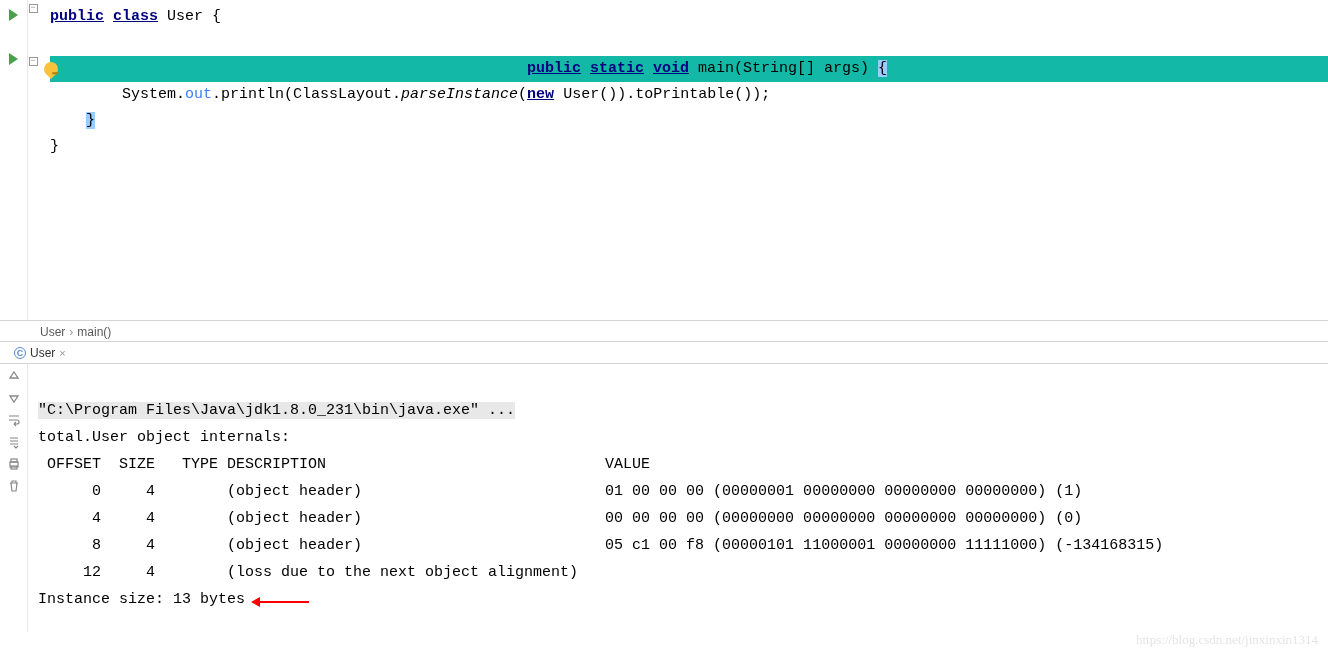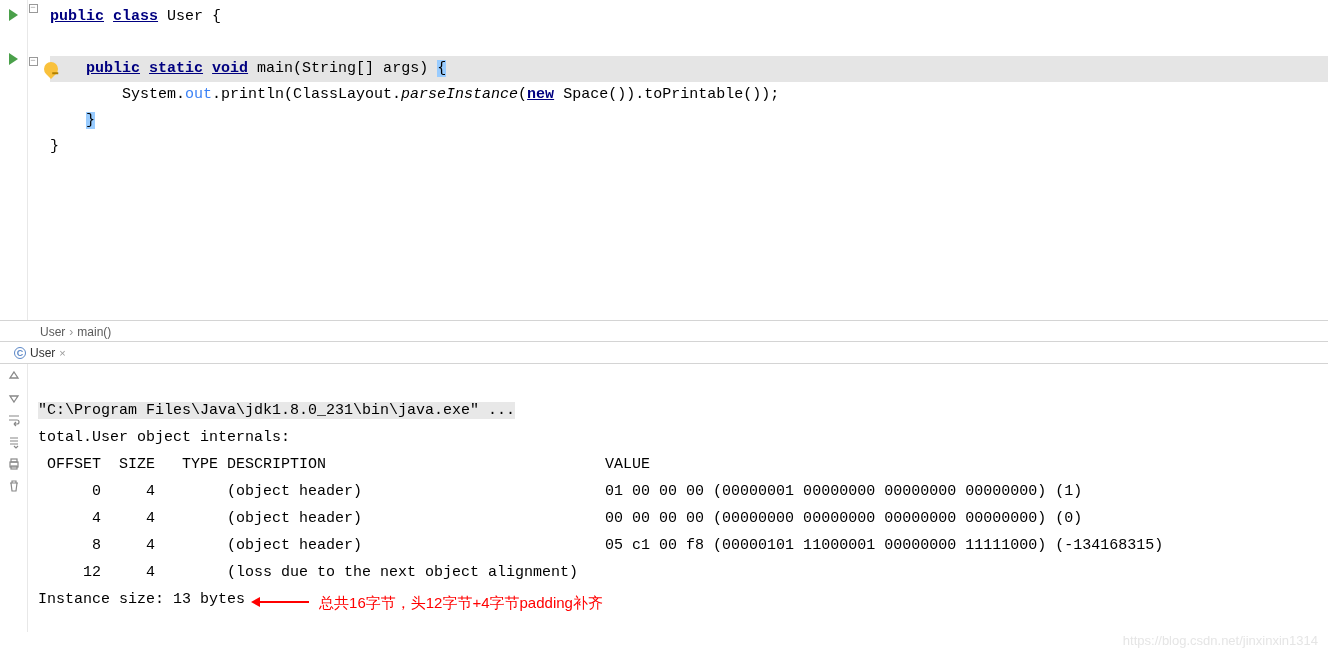--- a/index.html
+++ b/index.html
@@ -33,23 +33,24 @@
     font-family: "Consolas","Monaco","Courier New",monospace;
     font-size: 15px;
     line-height: 26px;
     position: relative;
   }
   .kw { color: #000080; font-weight: bold; text-decoration: underline; }
   .fld { color: #3b82f6; }
   .mit { font-style: italic; }
   .hl-brace { background: #99ccff; }
   .line-highlight {
-    background: #e5e5e5;
+    background: #14b8a6;
     display: block;
     width: 100%;
+    text-align: center;
   }
   .bulb {
     display:inline-block;
     width:14px;height:14px;
     background:#f9c13c;
     border-radius:50% 50% 50% 0;
     transform:rotate(-45deg);
     position:relative;
   }
   .bulb::after{content:"";position:absolute;width:6px;height:2px;background:#b08000;left:4px;top:12px;transform:rotate(45deg);}
@@ -122,21 +123,21 @@
   .arrow{
     display:inline-block;
     width:50px;height:2px;background:#ff0000;position:relative;margin:0 10px 0 14px;
   }
   .arrow::before{
     content:"";position:absolute;left:-8px;top:-4px;
     border-right:9px solid #ff0000;border-top:5px solid transparent;border-bottom:5px solid transparent;
   }
   .watermark{
     position:absolute;right:10px;bottom:6px;
-    color:#e5e5e5;font-family:Liberation Sans, sans-serif;font-size:13px;
+    color:#e5e5e5;font-family:Liberation Serif, serif;font-size:13px;
   }
   .run-tri{
     width:0;height:0;border-left:9px solid #4aa04a;border-top:6px solid transparent;border-bottom:6px solid transparent;
   }
   .fold-minus{
     width:9px;height:9px;border:1px solid #999;font-size:9px;line-height:7px;text-align:center;color:#999;background:#fff;
   }
   svg{display:block;}
 </style>
 </head>
@@ -160,21 +161,21 @@
   <div class="editor">
     <div>
       <span class="kw">public</span> <span class="kw">class</span> <span>User</span> <span>{</span>
     </div>
     <div>&nbsp;</div>
     <div class="line-highlight" style="position:relative;">
       <span class="bulb" style="position:absolute;left:-6px;top:6px;"></span>
       <span style="padding-left:36px;"></span><span class="kw">public</span> <span class="kw">static</span> <span class="kw">void</span> <span>main</span><span>(String[] args)</span> <span class="hl-brace">{</span>
     </div>
     <div>
-      <span style="padding-left:72px;"></span><span>System.</span><span class="fld">out</span><span>.println(ClassLayout.</span><span class="mit">parseInstance</span><span>(</span><span class="kw">new</span><span> Space()).toPrintable());</span>
+      <span style="padding-left:72px;"></span><span>System.</span><span class="fld">out</span><span>.println(ClassLayout.</span><span class="mit">parseInstance</span><span>(</span><span class="kw">new</span><span> User()).toPrintable());</span>
     </div>
     <div>
       <span style="padding-left:36px;"></span><span class="hl-brace">}</span>
     </div>
     <div>
       <span>}</span>
     </div>
   </div>
 </div>
 
@@ -228,17 +229,17 @@
       </div>
   </div>
   <div class="console">
 <span class="cmd">"C:\Program Files\Java\jdk1.8.0_231\bin\java.exe" ...</span>
 <span>total.User object internals:</span>
 <span> OFFSET  SIZE   TYPE DESCRIPTION                               VALUE</span>
 <span>      0     4        (object header)                           01 00 00 00 (00000001 00000000 00000000 00000000) (1)</span>
 <span>      4     4        (object header)                           00 00 00 00 (00000000 00000000 00000000 00000000) (0)</span>
 <span>      8     4        (object header)                           05 c1 00 f8 (00000101 11000001 00000000 11111000) (-134168315)</span>
 <span>     12     4        (loss due to the next object alignment)</span>
-<span>Instance size: 13 bytes</span><span class="annotation"><span class="arrow"></span><span>总共16字节，头12字节+4字节padding补齐</span></span>
+<span>Instance size: 13 bytes</span><span class="annotation"><span class="arrow"></span></span>
   </div>
 </div>
 
 <div class="watermark">https://blog.csdn.net/jinxinxin1314</div>
 
 </body></html>

